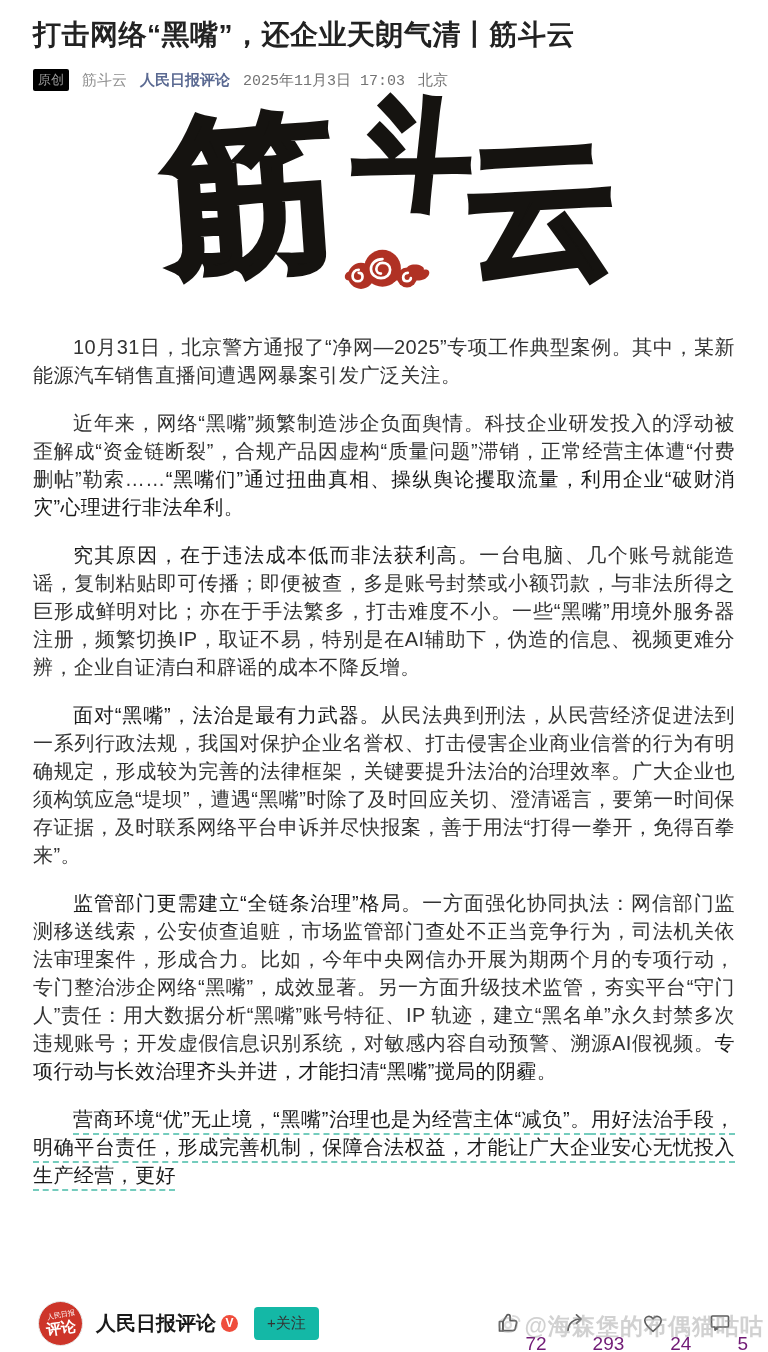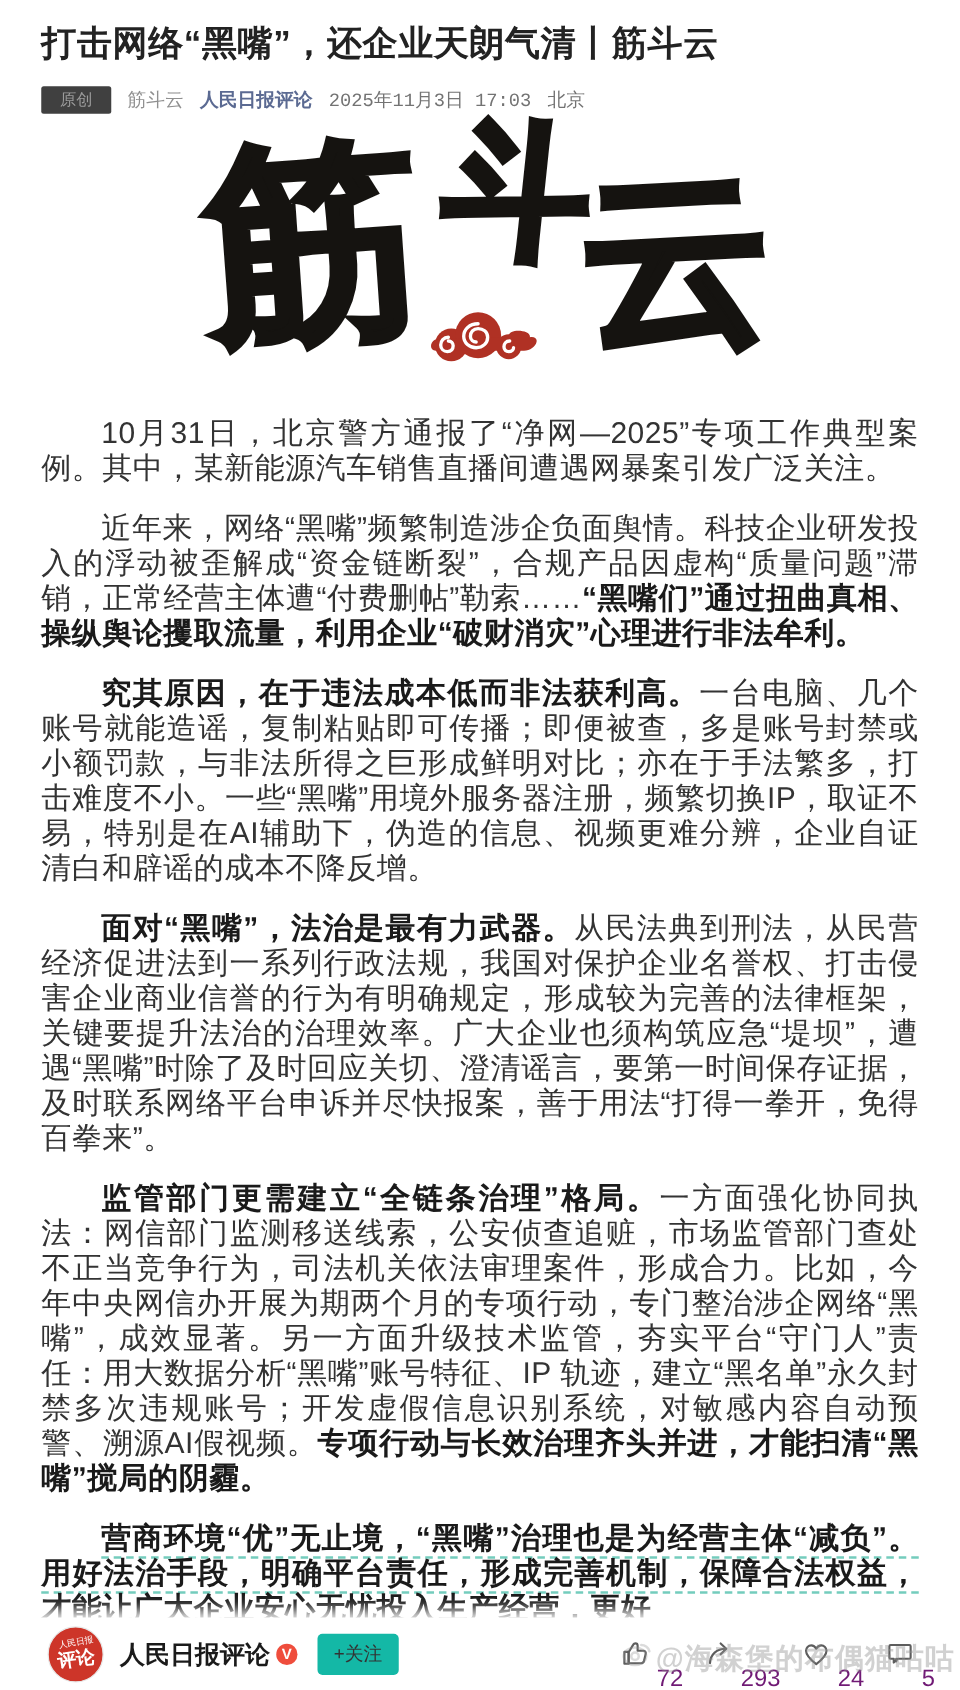--- a/index.html
+++ b/index.html
@@ -13,45 +13,45 @@
   
   .title{
     margin:16px 33px 0 33px;font-size:28px;line-height:38px;font-weight:700;
     color:#222;letter-spacing:.5px;
   }
   .meta{
     display:flex;align-items:center;gap:13px;margin:15px 33px 0 33px;
     font-size:15px;color:#a4a4a4;white-space:nowrap;
   }
   .meta .badge{
-    background:#404040;color:#9c9c9c;font-size:13px;padding:2px 15px;border-radius:2px;flex:0 0 auto;
+    background:#000000;color:#9c9c9c;font-size:13px;padding:2px 5px;border-radius:2px;flex:0 0 auto;
   }
   .meta .column{color:#8f8f8f;}
   .meta .account-link{color:#5b6a92;font-weight:600;cursor:pointer;}
   .meta .dim{color:#737373;font-family:Liberation Mono, monospace;}
 
   
   .hero{position:relative;height:198px;margin-top:22px;}
   .hero .ch{
     position:absolute;font-family:"DejaVu Serif","Liberation Serif",serif;
     font-weight:900;color:#151310;-webkit-text-stroke:6px #151310;line-height:1;
     user-select:none;
   }
   .hero .ch:nth-child(1){left:166px;top:-4px;font-size:168px;transform:rotate(-4deg);}
   .hero .ch:nth-child(2){left:356px;top:-18px;font-size:116px;transform:rotate(6deg);}
   .hero .ch:nth-child(3){left:466px;top:20px;font-size:150px;transform:rotate(-3deg);}
   .hero .cloud{position:absolute;left:338px;top:126px;width:92px;height:60px;}
 
   
   .article-body{margin:22px 33px 0 33px;}
   .para{
-    margin:0 0 20px 0;font-size:24px;line-height:28px;color:#333;
+    margin:0 0 20px 0;font-size:20px;line-height:28px;color:#333;
     text-align:justify;text-indent:2em;letter-spacing:.4px;
   }
-  .para .b{font-weight:700;color:#1a1a1a;}
+  .para .b{font-weight:400;color:#1a1a1a;}
   .u-para span{
     text-decoration:underline;text-decoration-style:dashed;
     text-decoration-color:rgba(92,195,178,.85);text-decoration-thickness:1.5px;
     text-underline-offset:7px;
   }
 
   
   .footer{
     position:absolute;left:0;right:0;bottom:0;height:58px;background:#fff;
     display:flex;align-items:center;padding:0 20px 0 38px;box-sizing:border-box;

